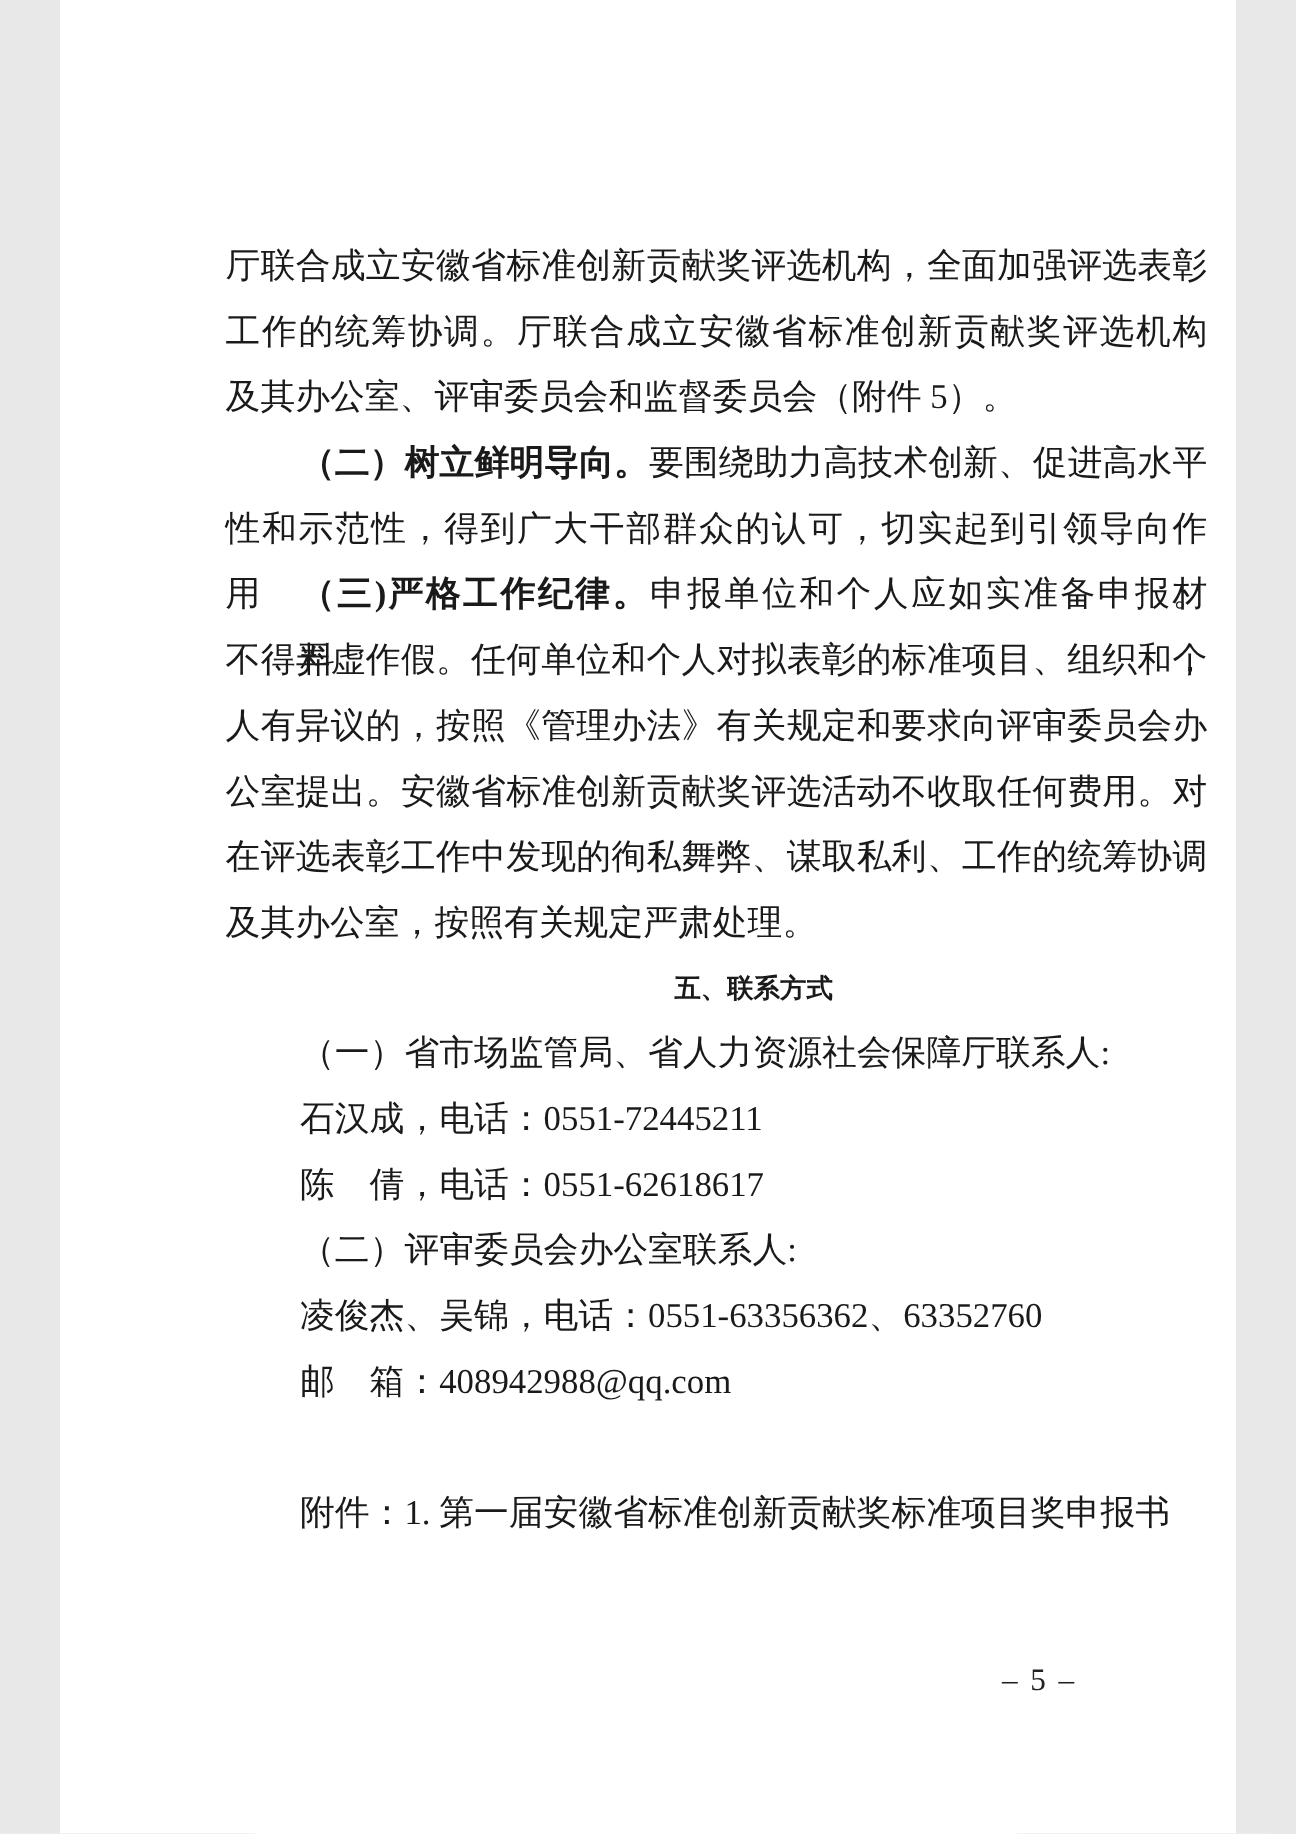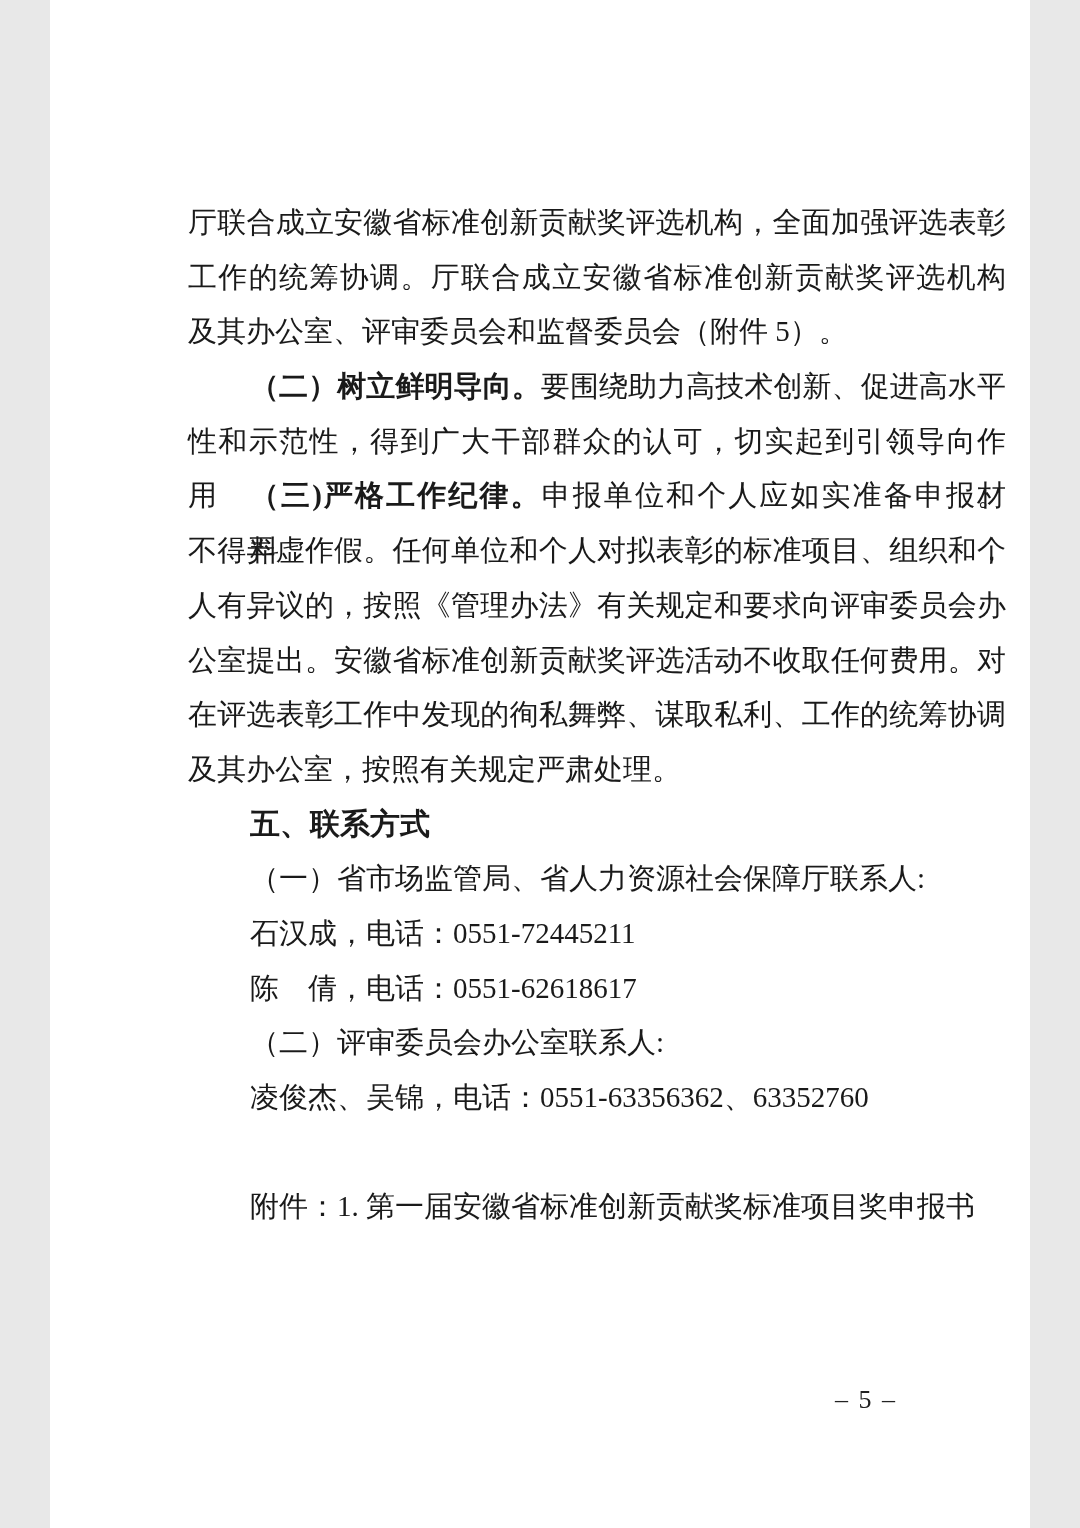--- a/index.html
+++ b/index.html
@@ -27,21 +27,22 @@
     white-space:normal;
     text-align:justify;
     text-align-last:justify;
     text-justify:inter-character;
   }
   .ind{padding-left:62px;}
   .lead{font-weight:700;}
   .h{
     font-family:"Liberation Sans","DejaVu Sans",sans-serif;
     font-weight:700;
-    font-size:30px;
+    font-size:22px;
+    text-align:center;
   }
   .gap{height:54.7px;}
   .footer{
     position:absolute;
     top:1385px;right:133px;
     font-size:26px;
     line-height:30px;
     letter-spacing:2px;
     color:#222;
   }
@@ -65,20 +66,21 @@
     <div class="line j">公室提出。安徽省标准创新贡献奖评选活动不收取任何费用。对</div>
     <div class="line j">在评选表彰工作中发现的徇私舞弊、谋取私利、工作的统筹协调</div>
     <div class="line">及其办公室，按照有关规定严肃处理。</div>
 
     <div class="line h ind">五、联系方式</div>
     <div class="line ind">（一）省市场监管局、省人力资源社会保障厅联系人:</div>
     <div class="line ind">石汉成，电话：0551-72445211</div>
     <div class="line ind">陈　倩，电话：0551-62618617</div>
     <div class="line ind">（二）评审委员会办公室联系人:</div>
     <div class="line ind">凌俊杰、吴锦，电话：0551-63356362、63352760</div>
+    <div class="line ind">邮　箱：408942988@qq.com</div>
 
     <div class="gap"></div>
 
     <div class="line ind">附件：1. 第一届安徽省标准创新贡献奖标准项目奖申报书</div>
   </div>
 
   <div class="footer">– 5 –</div>
 </div>
 
 </body></html>

